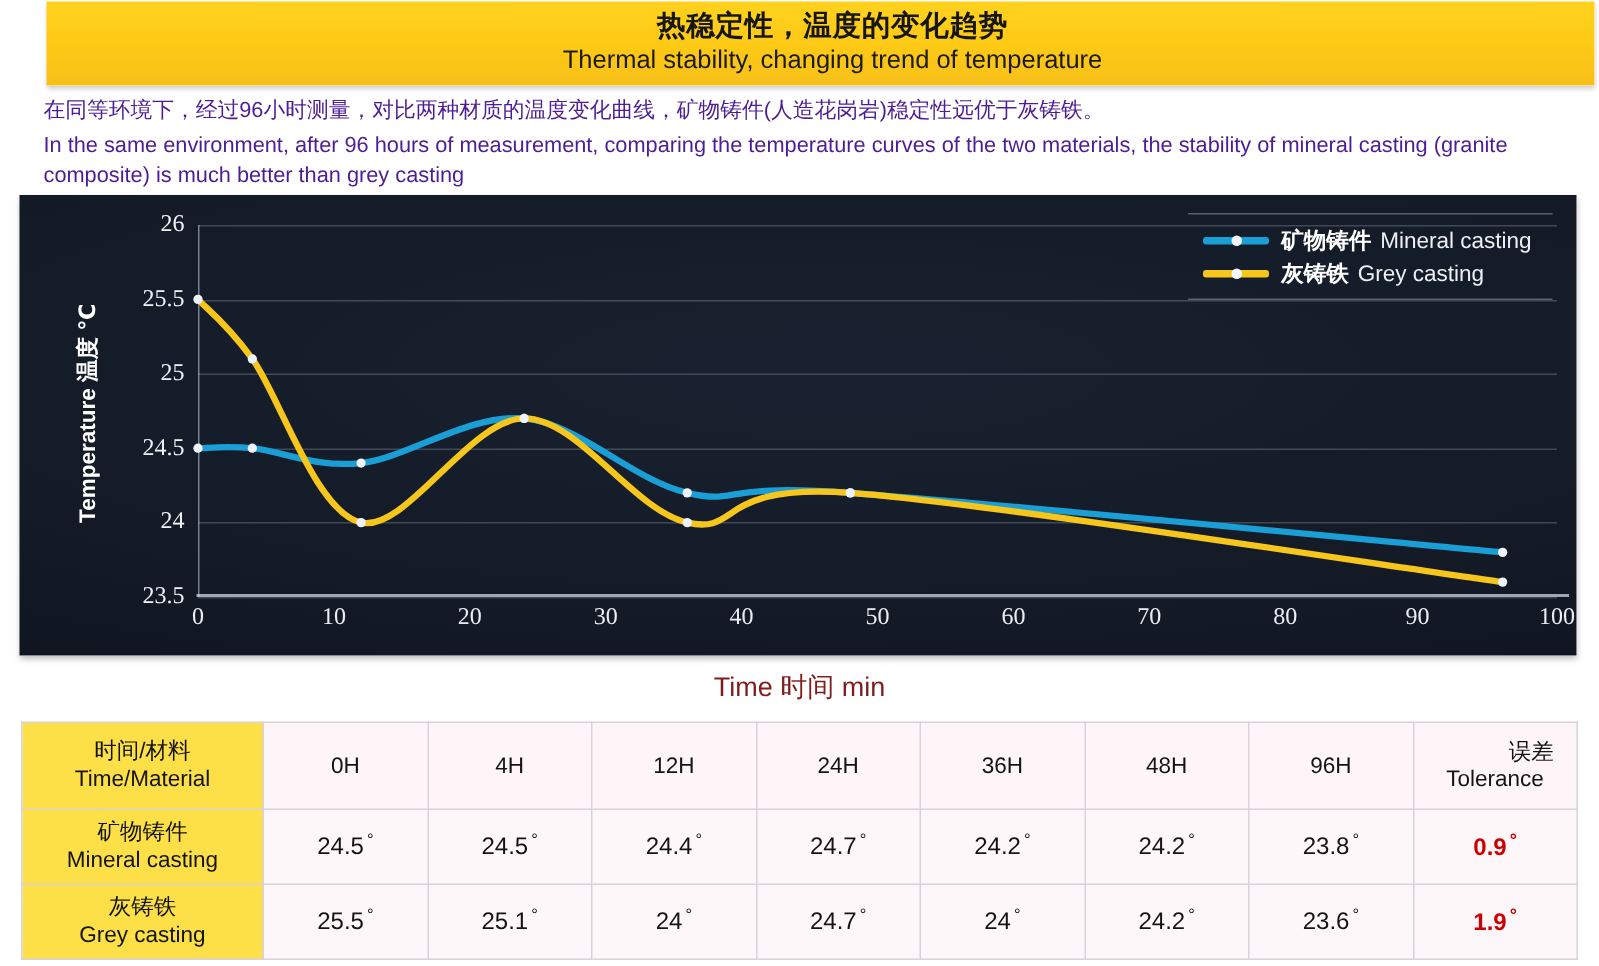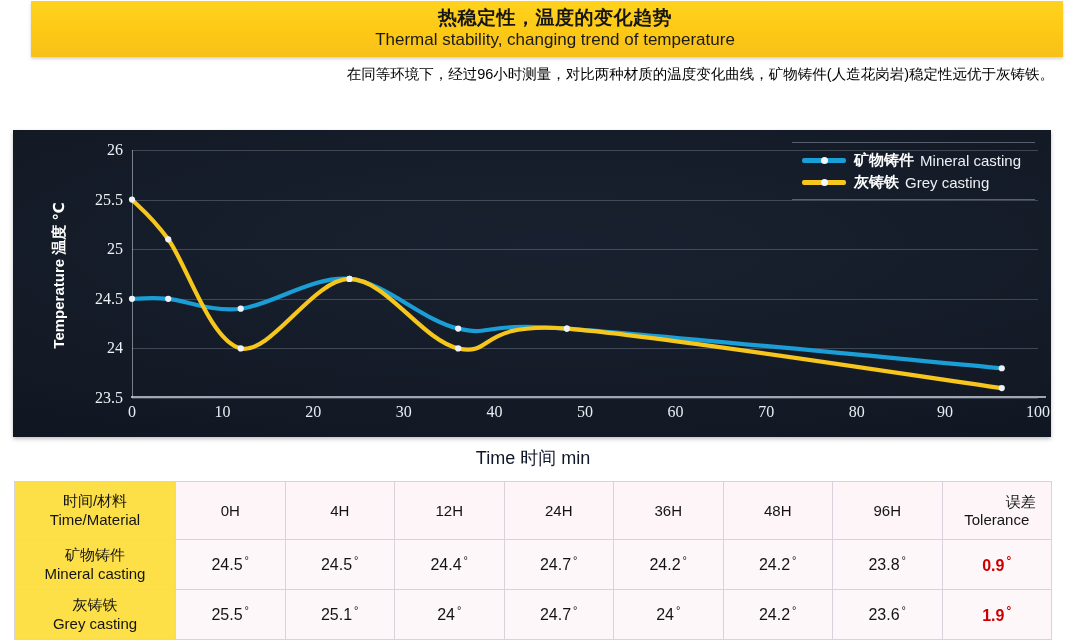--- a/index.html
+++ b/index.html
@@ -43,22 +43,21 @@
     line-height: 1.2;
     margin-top: 1px;
   }
 
   
   #desc {
     position: absolute;
     left: 29px;
     top: 64px;
     width: 1025px;
-    color: #000000;
-    text-align: right;
+    color: #4c1d95;
   }
   #desc .cn {
     font-size: 14.5px;
     line-height: 1.5;
     white-space: nowrap;
   }
   #desc .en {
     font-size: 14.5px;
     line-height: 1.42;
     margin-top: 1px;
@@ -188,21 +187,21 @@
   }
 
   
   #xtitle {
     position: absolute;
     left: 0;
     right: 0;
     top: 446px;
     text-align: center;
     font-size: 18px;
-    color: #0f172a;
+    color: #7f1d1d;
   }
 
   
   #data-table {
     position: absolute;
     left: 14px;
     top: 481px;
     width: 1038px;
     border-collapse: collapse;
     table-layout: fixed;
@@ -235,20 +234,21 @@
 </head>
 <body>
 
 <div id="banner">
   <div class="title-cn">热稳定性，温度的变化趋势</div>
   <div class="title-en">Thermal stability, changing trend of temperature</div>
 </div>
 
 <div id="desc">
   <div class="cn">在同等环境下，经过96小时测量，对比两种材质的温度变化曲线，矿物铸件(人造花岗岩)稳定性远优于灰铸铁。</div>
+  <div class="en">In the same environment, after 96 hours of measurement, comparing the temperature curves of the two materials, the stability of mineral casting (granite composite) is much better than grey casting</div>
 </div>
 
 <div id="chart-panel">
 
   <div id="ylabel">
     <span>Temperature 温度 ℃</span>
   </div>
 
   <div id="plot">
     <div class="axis-left"></div>

